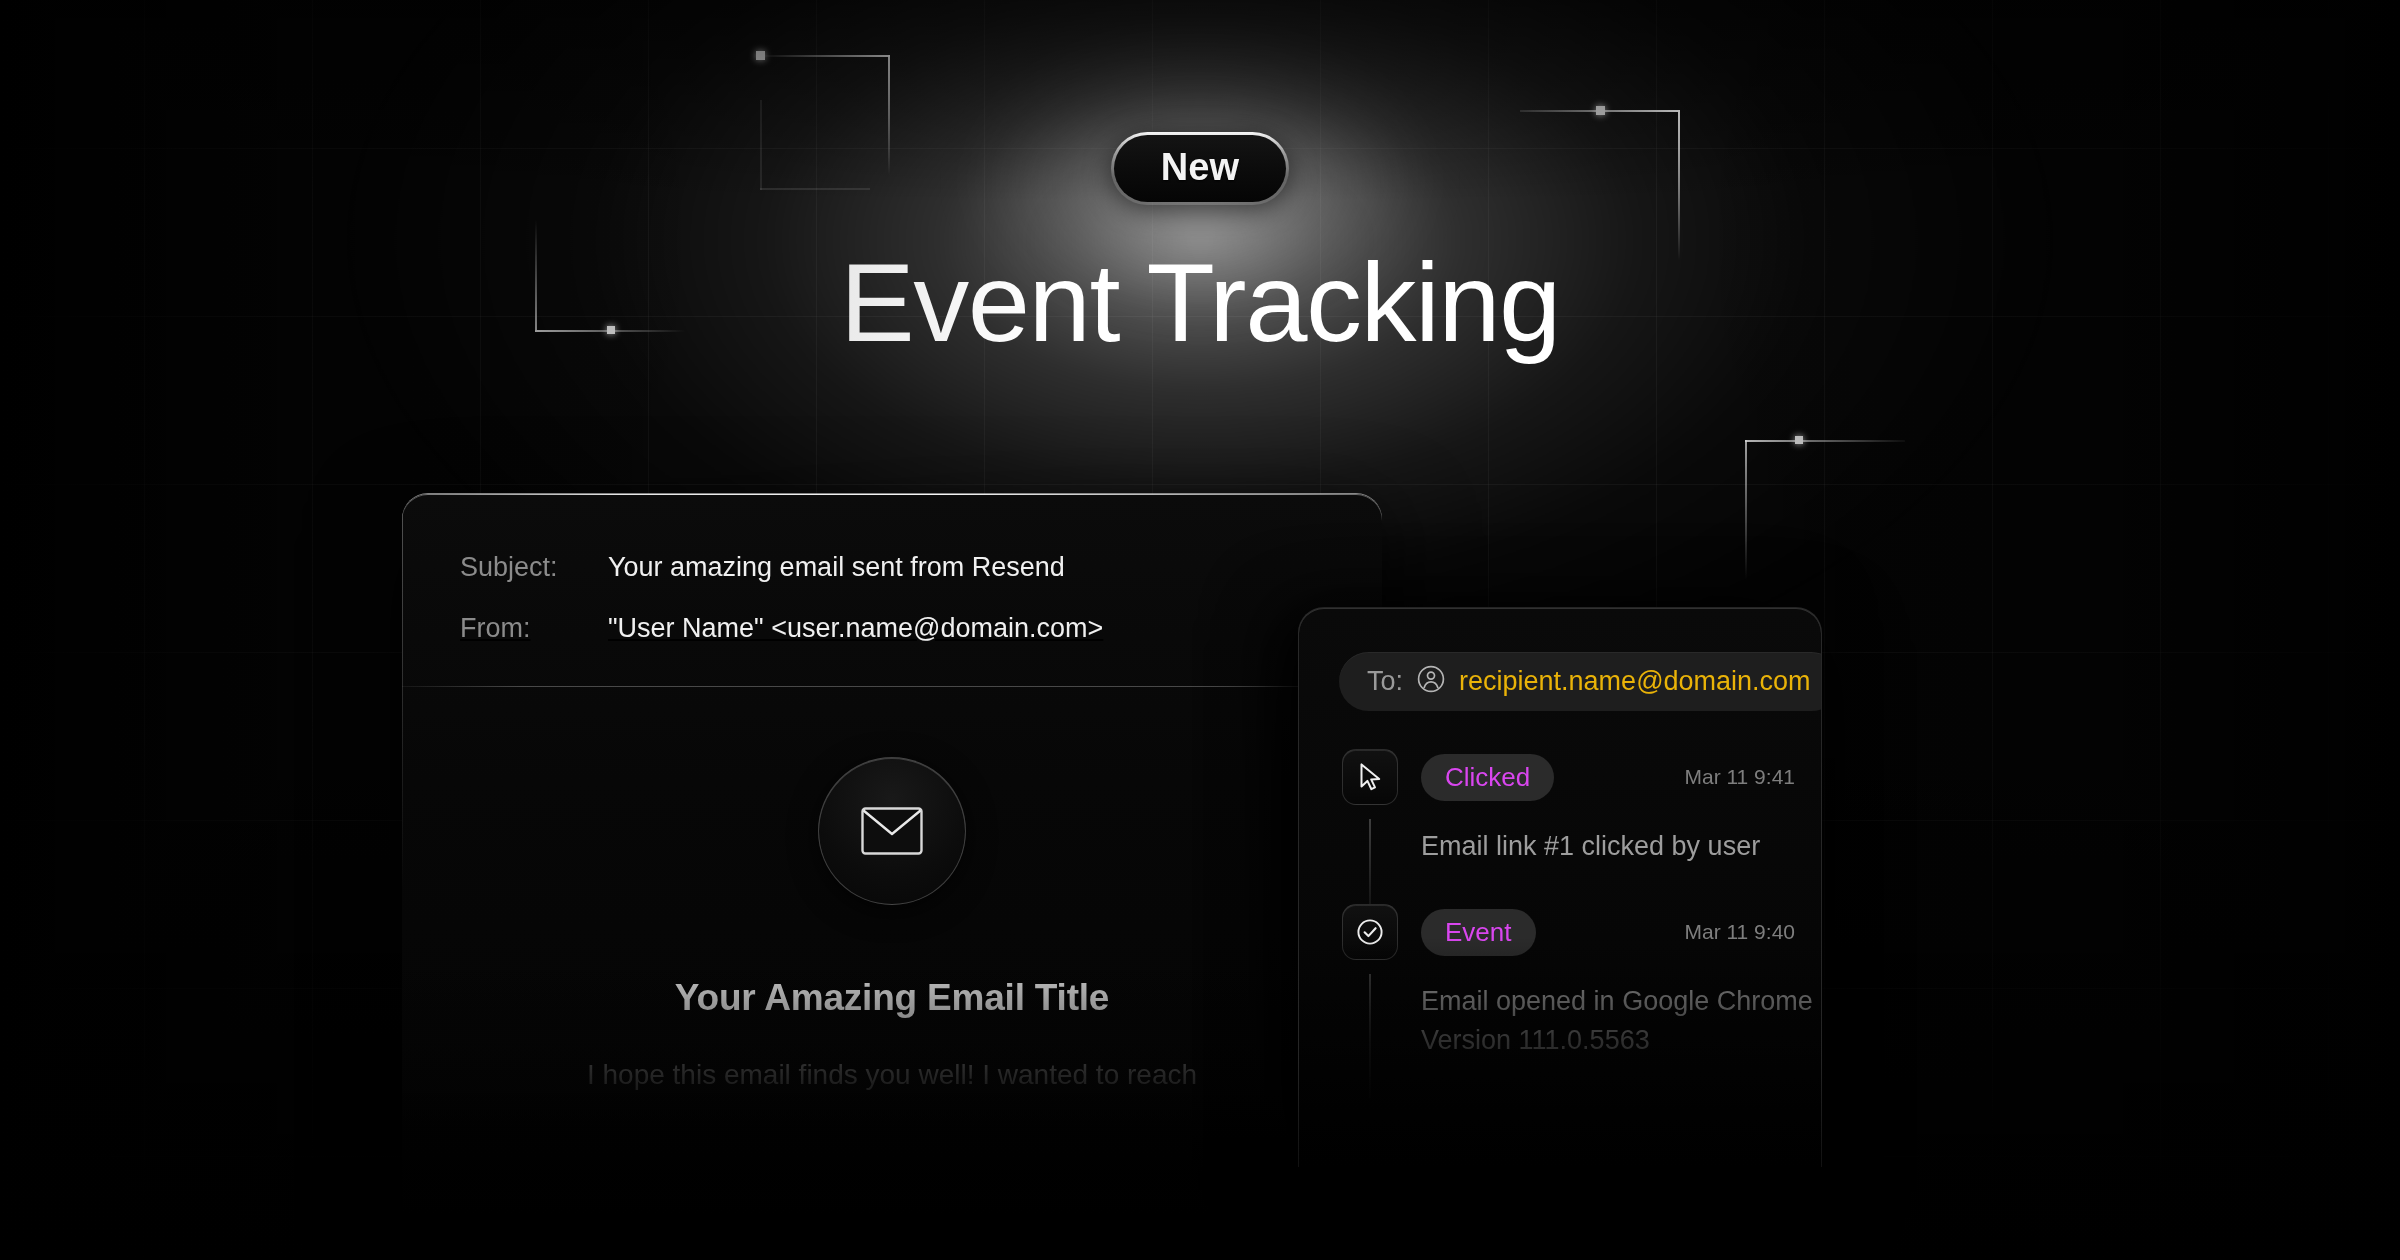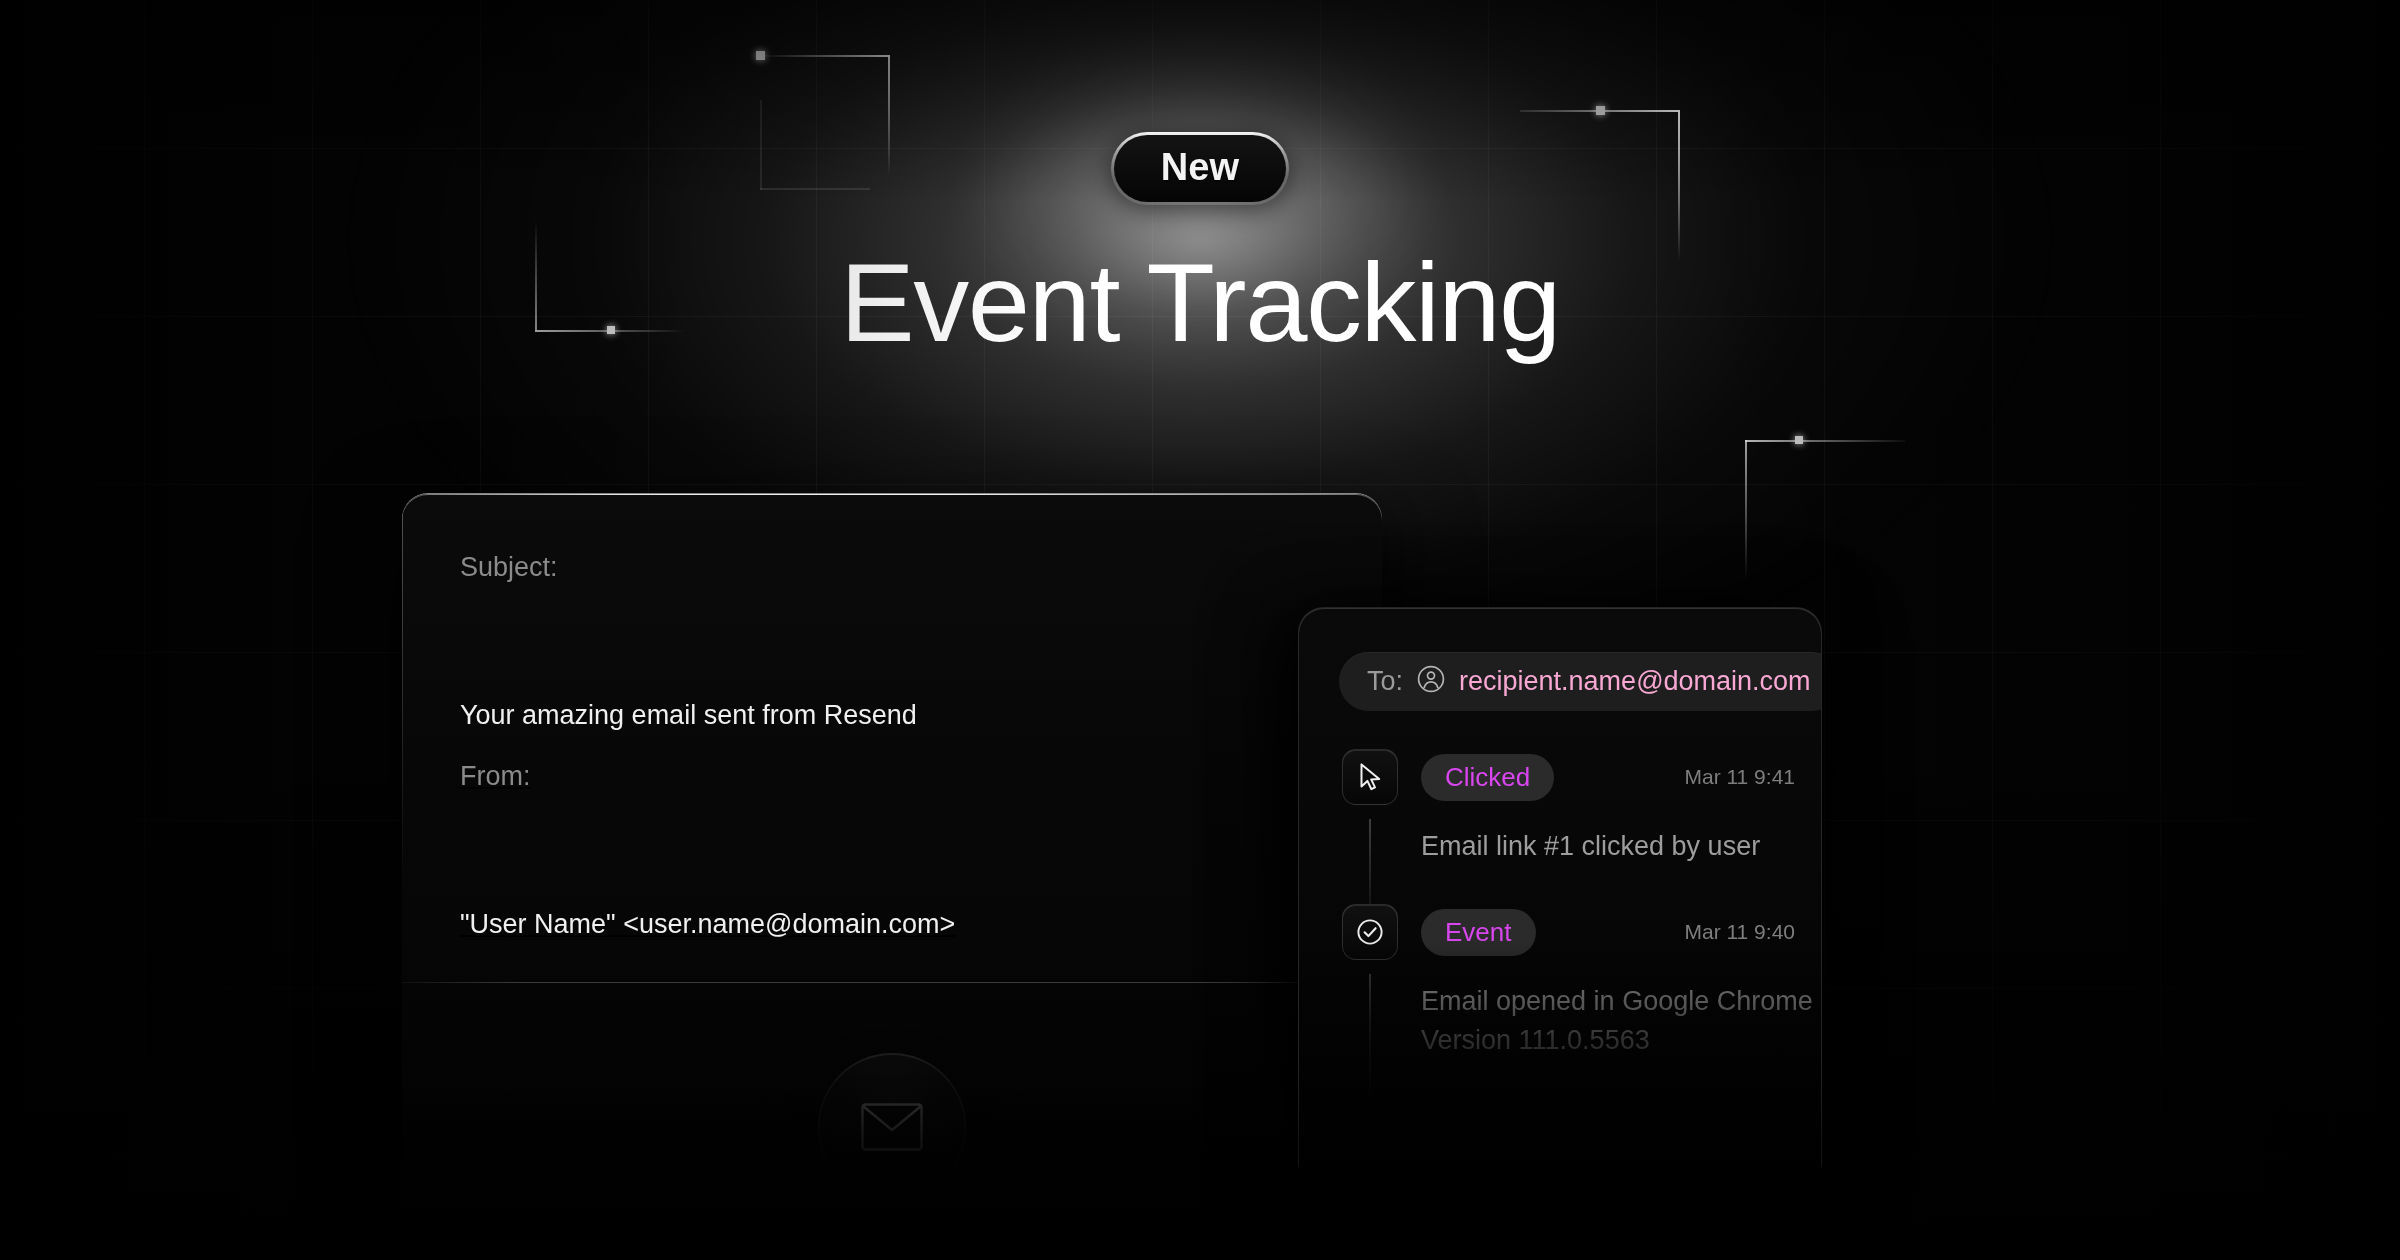--- a/index.html
+++ b/index.html
@@ -205,23 +205,22 @@
   .email-card-side {
     position:absolute; left:0; top:0; bottom:0; width:1px;
     background:linear-gradient(to bottom, rgba(255,255,255,.30), rgba(255,255,255,0) 55%);
   }
 
   .email-head {
     padding:58px 0 0 58px;
   }
   .email-row {
     display:flex;
-    align-items:flex-start;
+    align-items:flex-end;
     margin-bottom:30px;
-    flex-direction:column;
   }
   .email-row:last-child { margin-bottom:17px;text-decoration:underline; }
   .email-label {
     width:148px;
     flex:0 0 148px;
     font-size:27px;
     color:#8b8b8b;
   }
   .email-value {
     font-size:27px;
@@ -297,21 +296,21 @@
     margin:44px 0 0 40px;
     display:inline-flex;
     align-items:center;
     gap:14px;
     padding:13px 30px 14px 28px;
     border-radius:999px;
     background:#1e1e1e;
     box-shadow:inset 0 1px 0 rgba(255,255,255,.05);
   }
   .to-pill .to-label { font-size:27px; color:#9a9a9a; }
-  .to-pill .to-value { font-size:27px; color:#f9a8d4; white-space:nowrap; }
+  .to-pill .to-value { font-size:27px; color:#eab308; white-space:nowrap; }
   .avatar-ico { display:block; flex:0 0 auto; }
 
   .events-list { margin-top:38px; }
 
   .event-row {
     position:relative;
     display:flex;
     padding:0 0 0 40px;
   }
   .event-icon-col {

